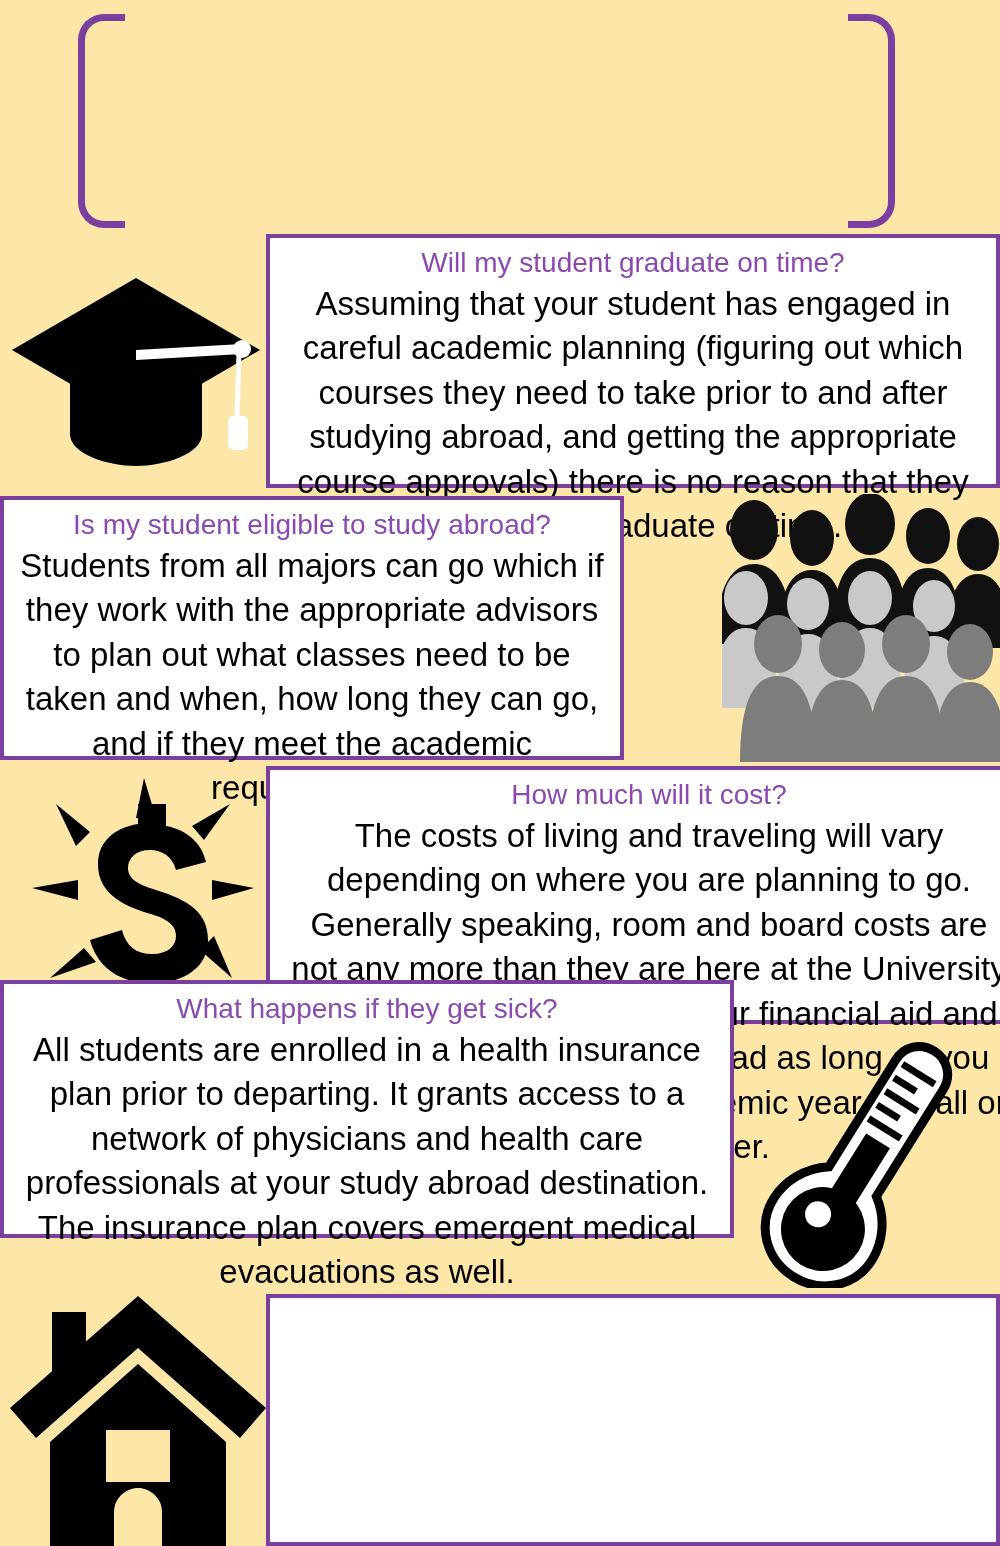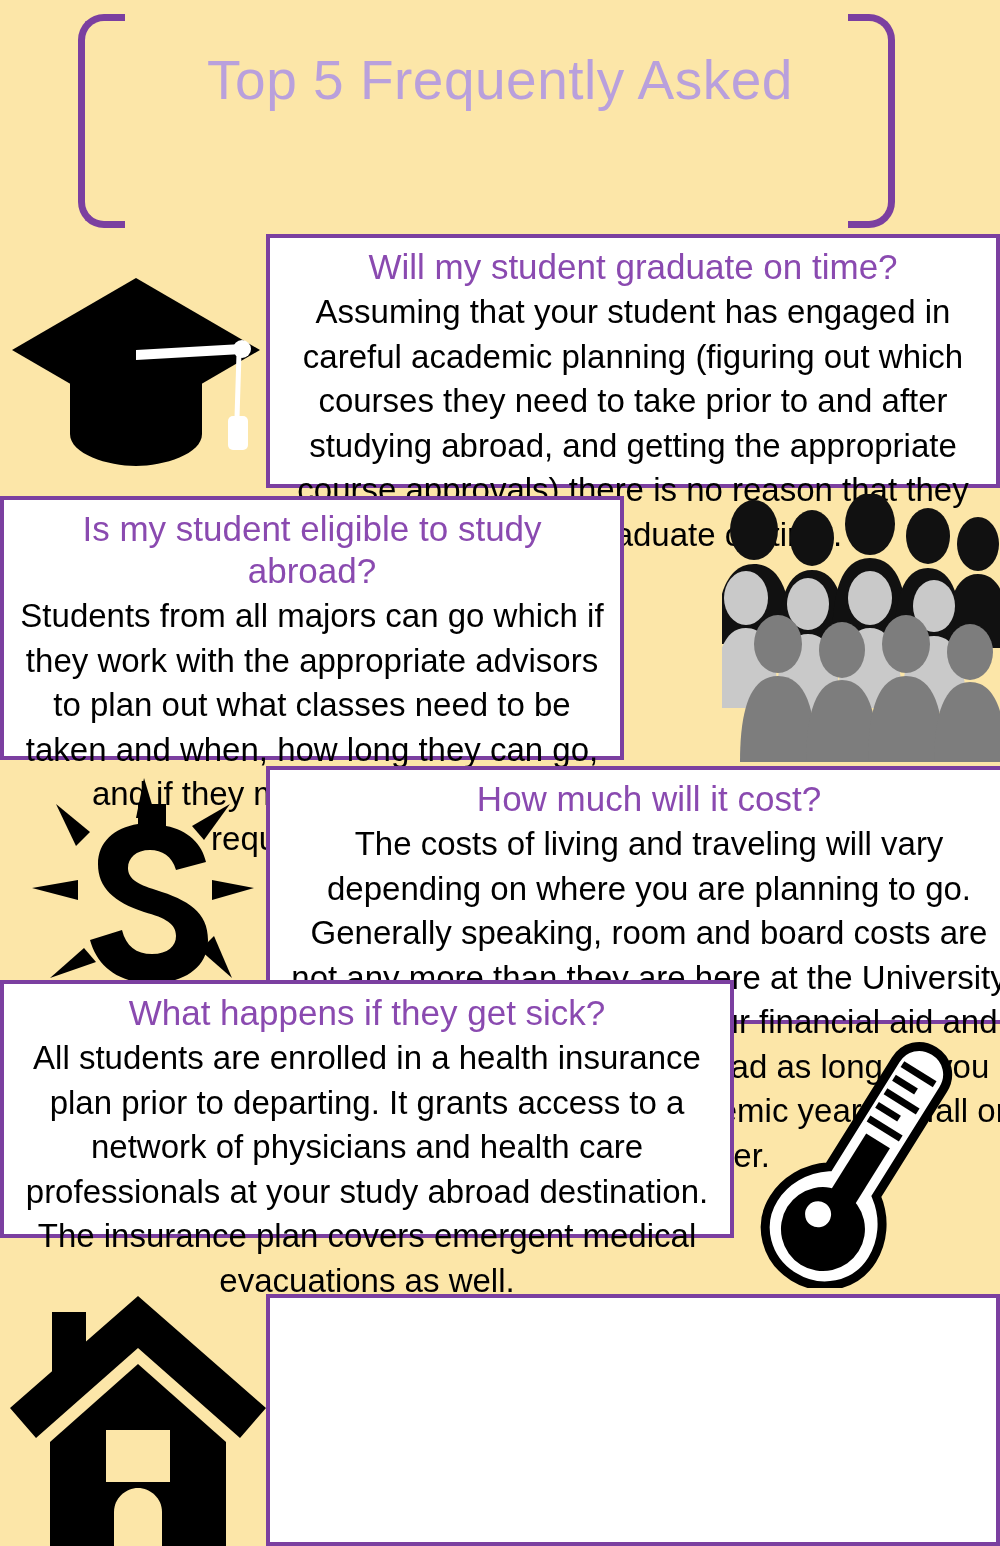--- a/index.html
+++ b/index.html
@@ -60,21 +60,21 @@
   
   .card {
     position: absolute;
     background: #ffffff;
     border: 4px solid #7b3fa0;
     box-sizing: border-box;
     padding: 6px 14px 8px 14px;
   }
   .q {
     color: #8a4ab0;
-    font-size: 35px;
+    font-size: 28px;
     text-align: center;
     margin: 2px 0 2px 0;
     font-weight: normal;
     line-height: 1.2;
   }
   .a {
     color: #000000;
     font-size: 33px;
     line-height: 1.35;
     text-align: center;
@@ -100,21 +100,20 @@
 
   svg { display: block; }
 </style>
 </head>
 <body>
 
 <div class="header">
   <div class="bracket bracket-left"></div>
   <div class="bracket bracket-right"></div>
   <div class="title">
-    <span>Top 5 Frequently Asked</span>
   </div>
 </div>
 
 <div class="art" id="art-grad">
   <svg viewBox="0 0 258 226" width="258" height="226">
     <polygon points="128,20 252,92 128,164 4,92" fill="#000"></polygon>
     <path d="M62,118 L62,176 C62,196 100,208 128,208 C156,208 194,196 194,176 L194,118 L128,158 Z" fill="#000"></path>
     <path d="M128,92 L234,86 L234,96 L128,102 Z" fill="#fff"></path>
     <circle cx="234" cy="91" r="9" fill="#fff"></circle>
     <path d="M231,95 L229,160" stroke="#fff" stroke-width="5" fill="none"></path>

